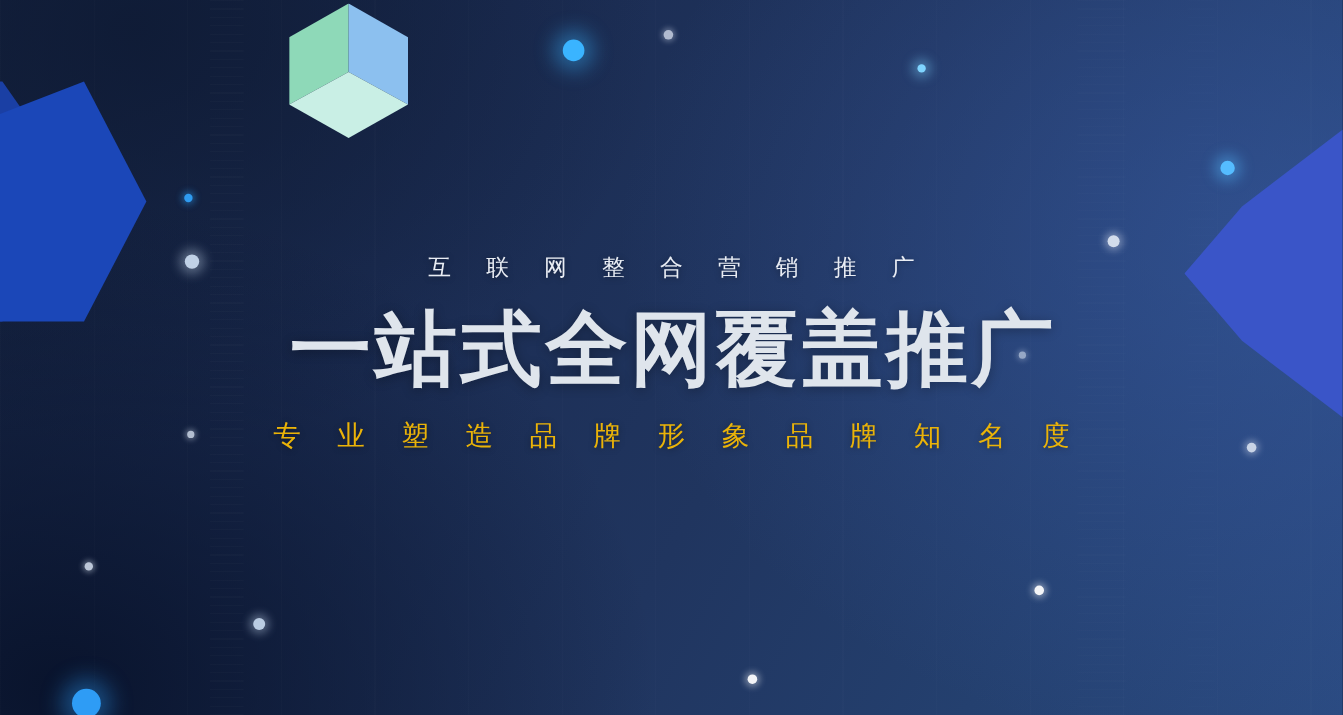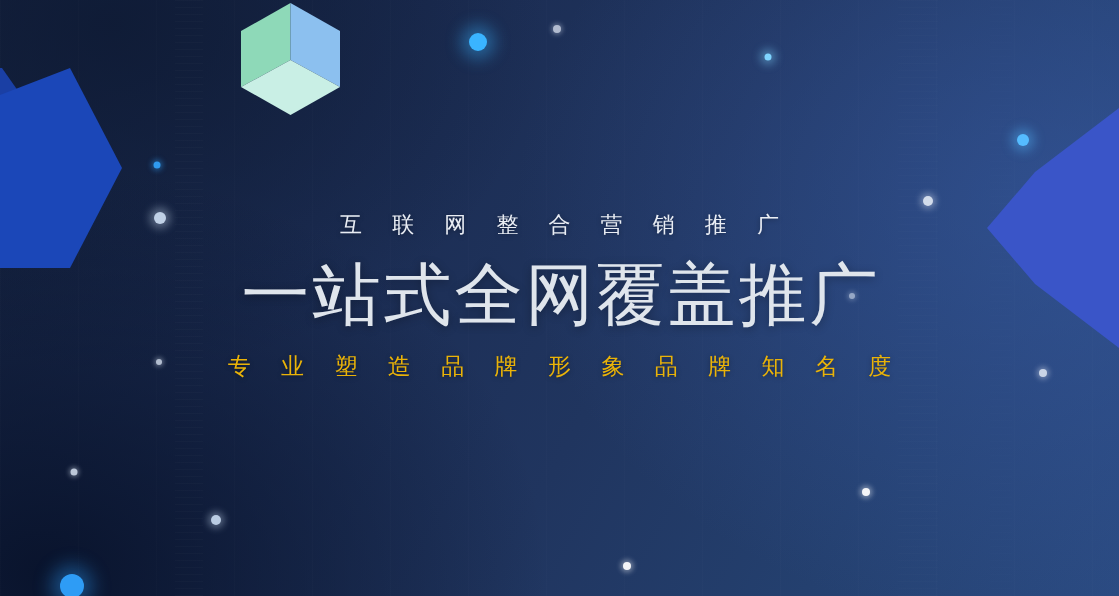--- a/index.html
+++ b/index.html
@@ -73,36 +73,36 @@
 
   
   .copy {
     position: absolute;
     left: 0;
     right: 0;
     top: 214px;
     text-align: center;
   }
   .eyebrow {
-    font-size: 22px;
+    font-size: 19px;
     line-height: 1;
     letter-spacing: 12px;
     text-indent: 12px;
     color: #e9edf4;
     font-weight: 400;
     text-shadow: 0 1px 5px rgba(0,0,0,0.35);
     margin: 0 0 24px 0;
   }
   .headline {
     font-size: 68px;
     line-height: 1.02;
     letter-spacing: 3px;
     text-indent: 3px;
     color: #dfe5ec;
-    font-weight: 400;
+    font-weight: 700;
     text-shadow: 0 2px 10px rgba(0,0,0,0.30);
     margin: 0 0 26px 0;
     text-align: center;
   }
   .tagline {
     font-size: 23px;
     line-height: 1;
     letter-spacing: 12px;
     text-indent: 12px;
     color: #eab308;

